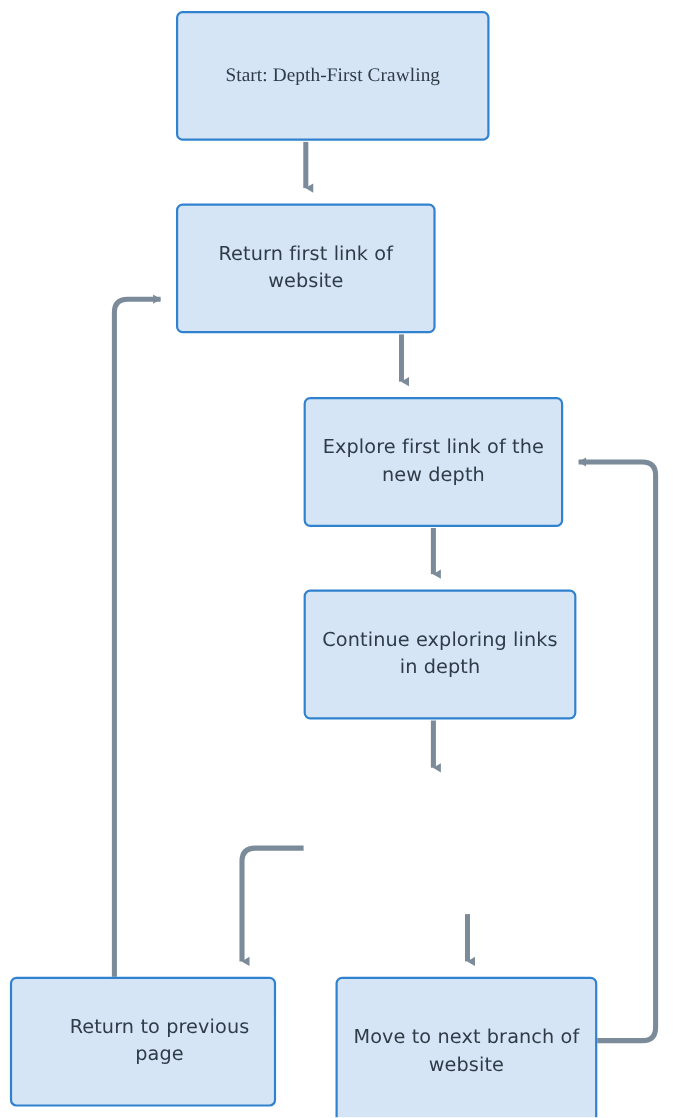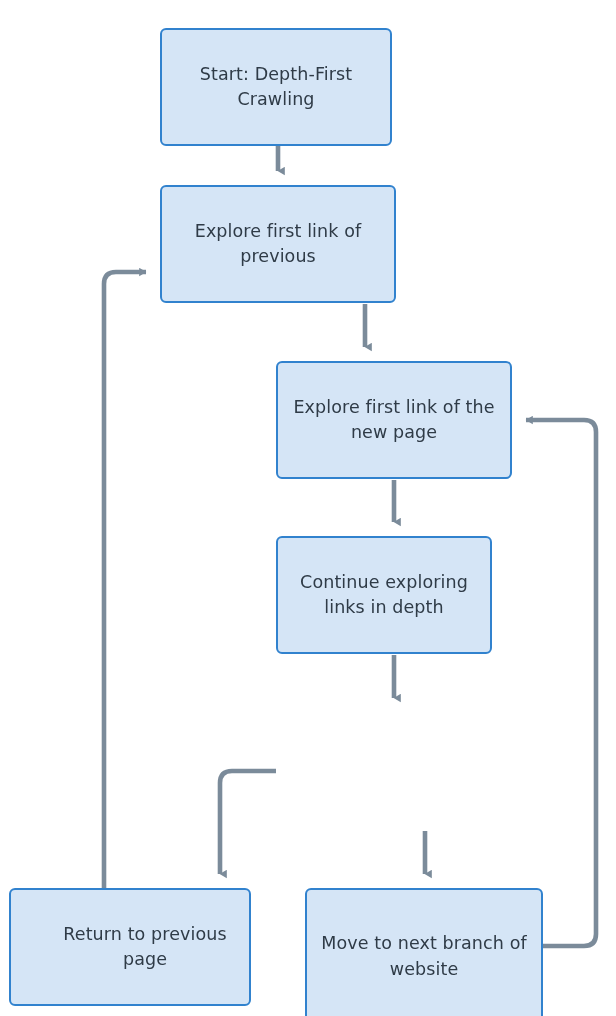--- a/index.html
+++ b/index.html
@@ -76,33 +76,33 @@
       <path d="M 425 831 L 425 874" marker-end="url(#arrow-down)"></path>
 
       <path d="M 276 771 L 232 771 Q 220 771 220 783 L 220 874" marker-end="url(#arrow-down)"></path>
 
       <path d="M 104 888 L 104 284 Q 104 272 116 272 L 146 272" marker-end="url(#arrow-right)"></path>
 
       <path d="M 543 946 L 584 946 Q 596 946 596 934 L 596 432 Q 596 420 584 420 L 526 420" marker-end="url(#arrow-left)"></path>
     </g>
   </svg>
 
-  <div class="node" style="left:160px; top:28px; width:232px; height:118px;">
+  <div class="node" style="left:160px; top:10px; width:285px; height:118px;font-family:Liberation Serif, serif;">
     <span>Start: Depth-First Crawling</span>
   </div>
 
   <div class="node" style="left:160px; top:185px; width:236px; height:118px;">
-    <span>Explore first link of previous</span>
+    <span>Return first link of website</span>
   </div>
 
   <div class="node" style="left:276px; top:361px; width:236px; height:118px;">
-    <span>Explore first link of the new page</span>
+    <span>Explore first link of the new depth</span>
   </div>
 
-  <div class="node" style="left:276px; top:536px; width:216px; height:118px;">
+  <div class="node" style="left:276px; top:536px; width:248px; height:118px;">
     <span>Continue exploring links in depth</span>
   </div>
 
 
   <div class="node" style="left:9px; top:888px; width:242px; height:118px;padding-left:40px;">
     <span>Return to previous page</span>
   </div>
 
   <div class="node" style="left:305px; top:888px; width:238px; height:137px;">
     <span>Move to next branch of website</span>

